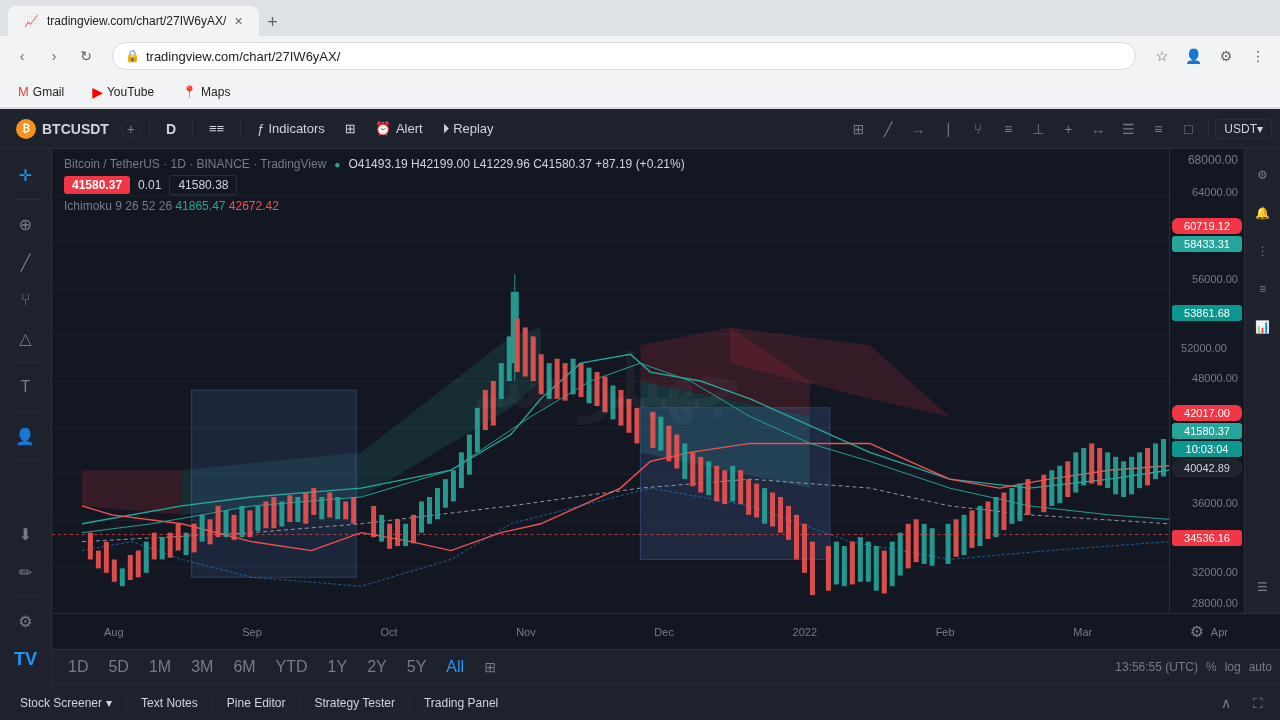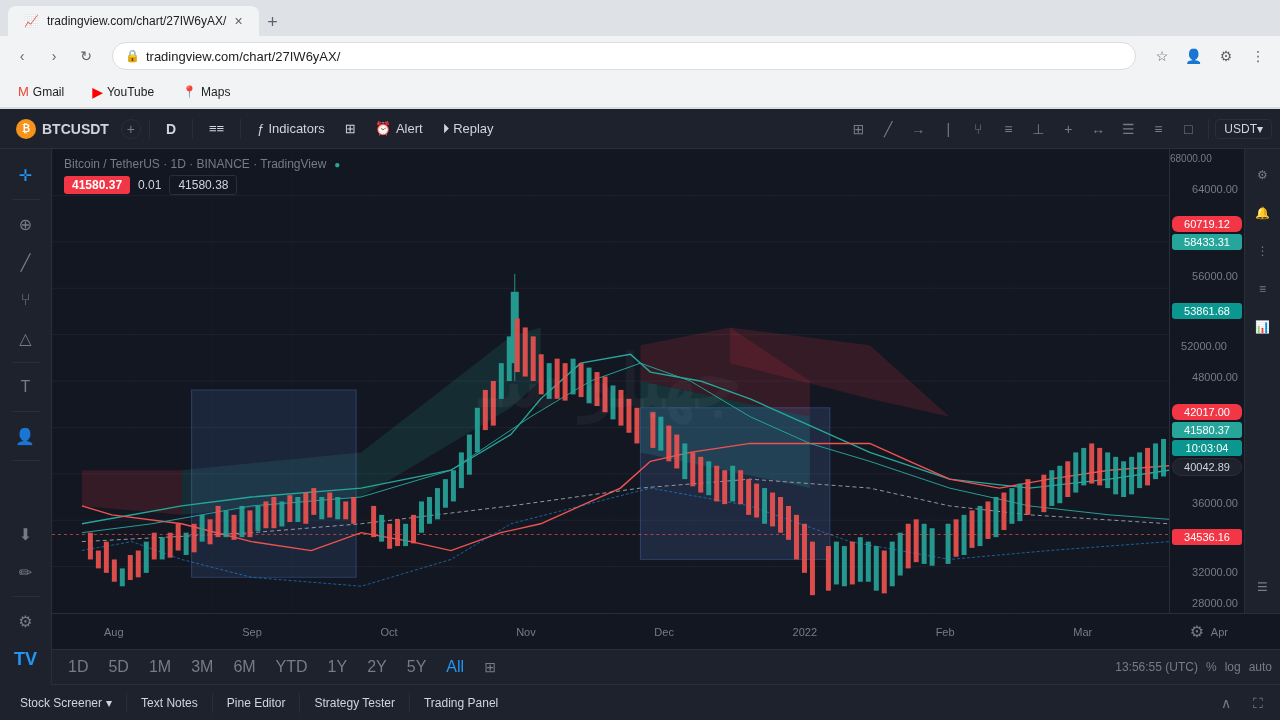--- a/index.html
+++ b/index.html
@@ -548,26 +548,33 @@
     <div style="display:flex; flex-direction:column; flex:1;">
 
       <div style="display:flex; flex:1; position:relative;">
 
         <div class="tv-chart-area">
 
           <div class="chart-header">
             <div class="price-info-line1">
               <span>Bitcoin / TetherUS · 1D · BINANCE · TradingView</span>
               <span class="dot">●</span>
+              <span class="price-ohlc">O41493.19 H42199.00 L41229.96 C41580.37 +87.19 (+0.21%)</span>
               <span class="price-change-pos"></span>
             </div>
             <div class="price-line2">
               <span class="price-badge-red">41580.37</span>
               <span class="price-badge-num">0.01</span>
               <span class="price-badge-outline">41580.38</span>
+            </div>
+            <div class="ichimoku-line">
+              <span>Ichimoku 9 26 52 26</span>
+              <span class="ichimoku-val1">41865.47</span>
+              <span> </span>
+              <span class="ichimoku-val2">42672.42</span>
             </div>
           </div>
 
           <div class="chart-watermark">جهبلو سـ</div>
 
           <svg class="chart-svg" viewBox="0 0 1120 520" preserveAspectRatio="none" style="position:absolute;top:0;left:0;width:100%;height:100%;">
 
             <defs>
               <pattern id="grid" width="80" height="52" patternUnits="userSpaceOnUse">
                 <path d="M 80 0 L 0 0 0 52" fill="none" stroke="#1e222d" stroke-width="0.5"></path>
@@ -751,21 +758,21 @@
               <rect x="1104" y="330" width="5" height="40" fill="#26a69a"></rect>
               <rect x="1112" y="325" width="5" height="42" fill="#26a69a"></rect>
 
               <line x1="0" y1="432" x2="1120" y2="432" stroke="#ef5350" stroke-width="0.8" stroke-dasharray="3,3"></line>
             </g>
           </svg>
         </div>
 
         <div style="display:flex;flex-direction:column;width:75px;background:#131722;border-left:1px solid #2a2e39;padding:0;position:relative;">
           <div style="flex:1; display:flex;flex-direction:column;justify-content:space-between;padding:4px 0;">
-            <div style="padding-right:6px;font-size:10px;color:#787b86;">68000.00</div>
+            <div style="text-align:right;padding-right:6px;font-size:12px;color:#787b86;">68000.00</div>
             <div style="text-align:right;padding-right:6px;font-size:11px;color:#787b86;">64000.00</div>
             <div style="margin:0 2px;">
               <div class="price-label-badge">60719.12</div>
               <div class="price-label-badge-green">58433.31</div>
             </div>
             <div style="text-align:right;padding-right:6px;font-size:11px;color:#787b86;">56000.00</div>
             <div style="margin:0 2px;">
               <div class="price-label-badge-teal">53861.68</div>
             </div>
             <div style="text-align:center;padding-right:6px;font-size:11px;color:#787b86;">52000.00</div>

